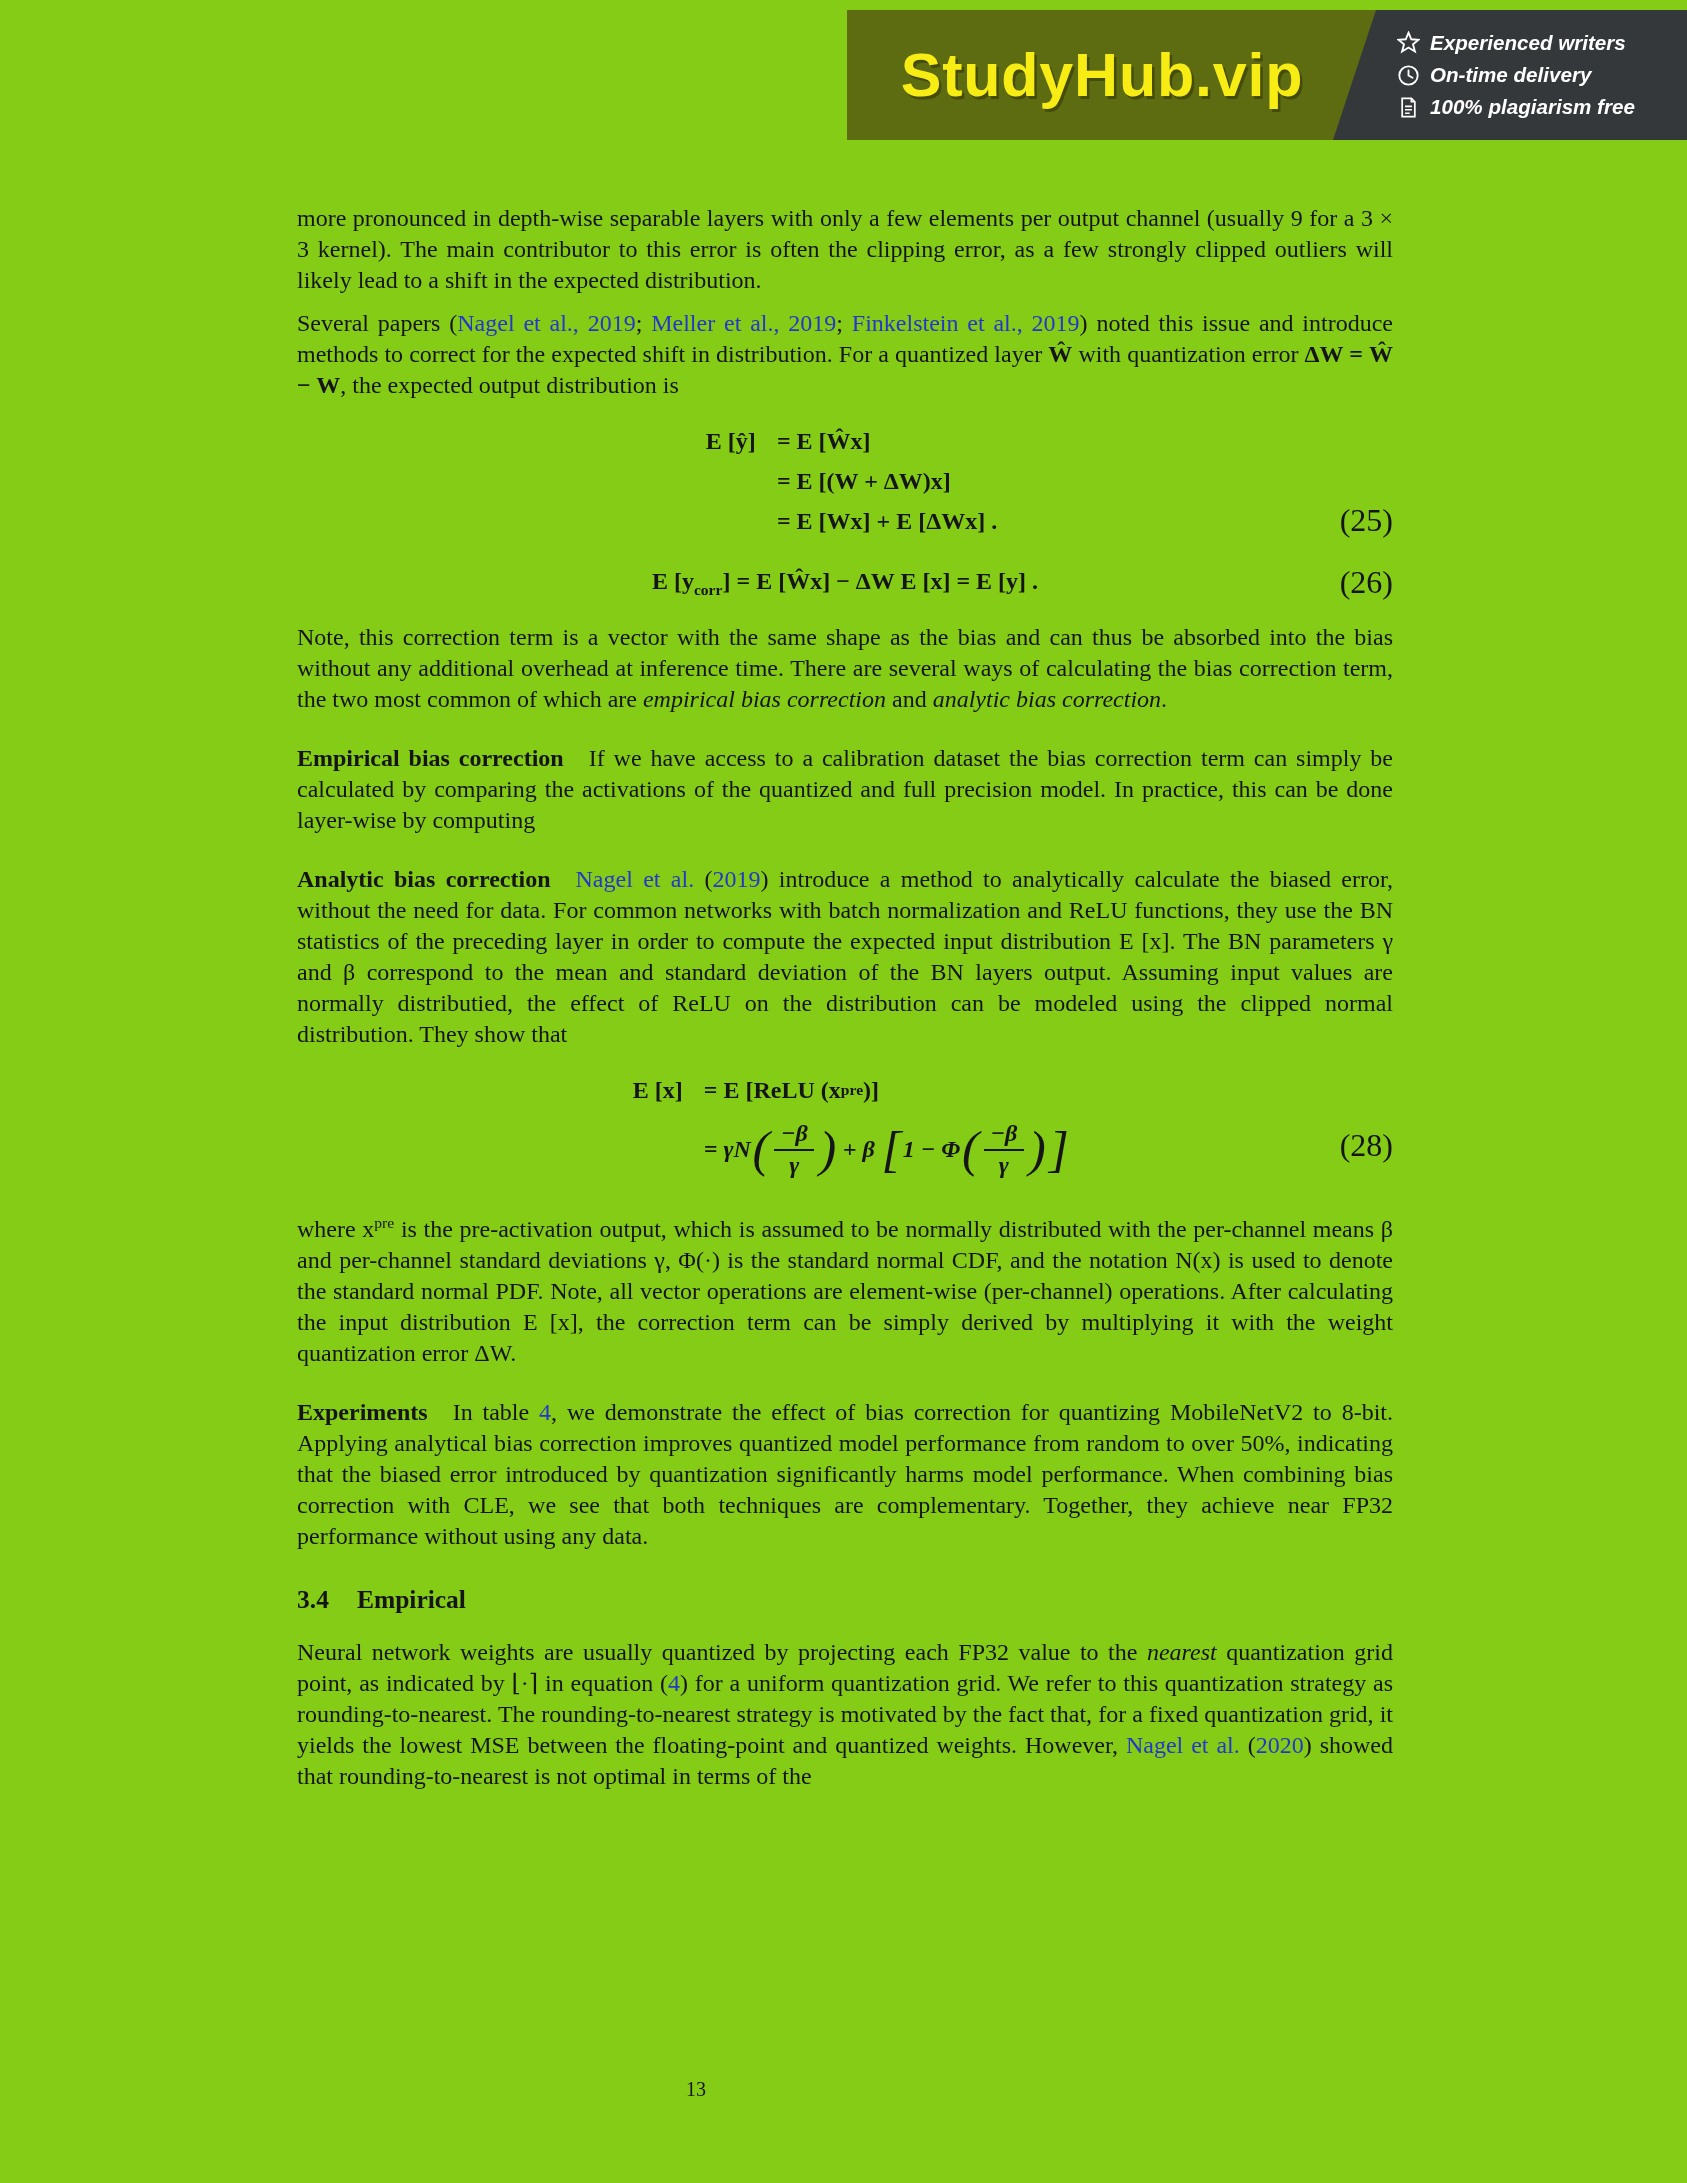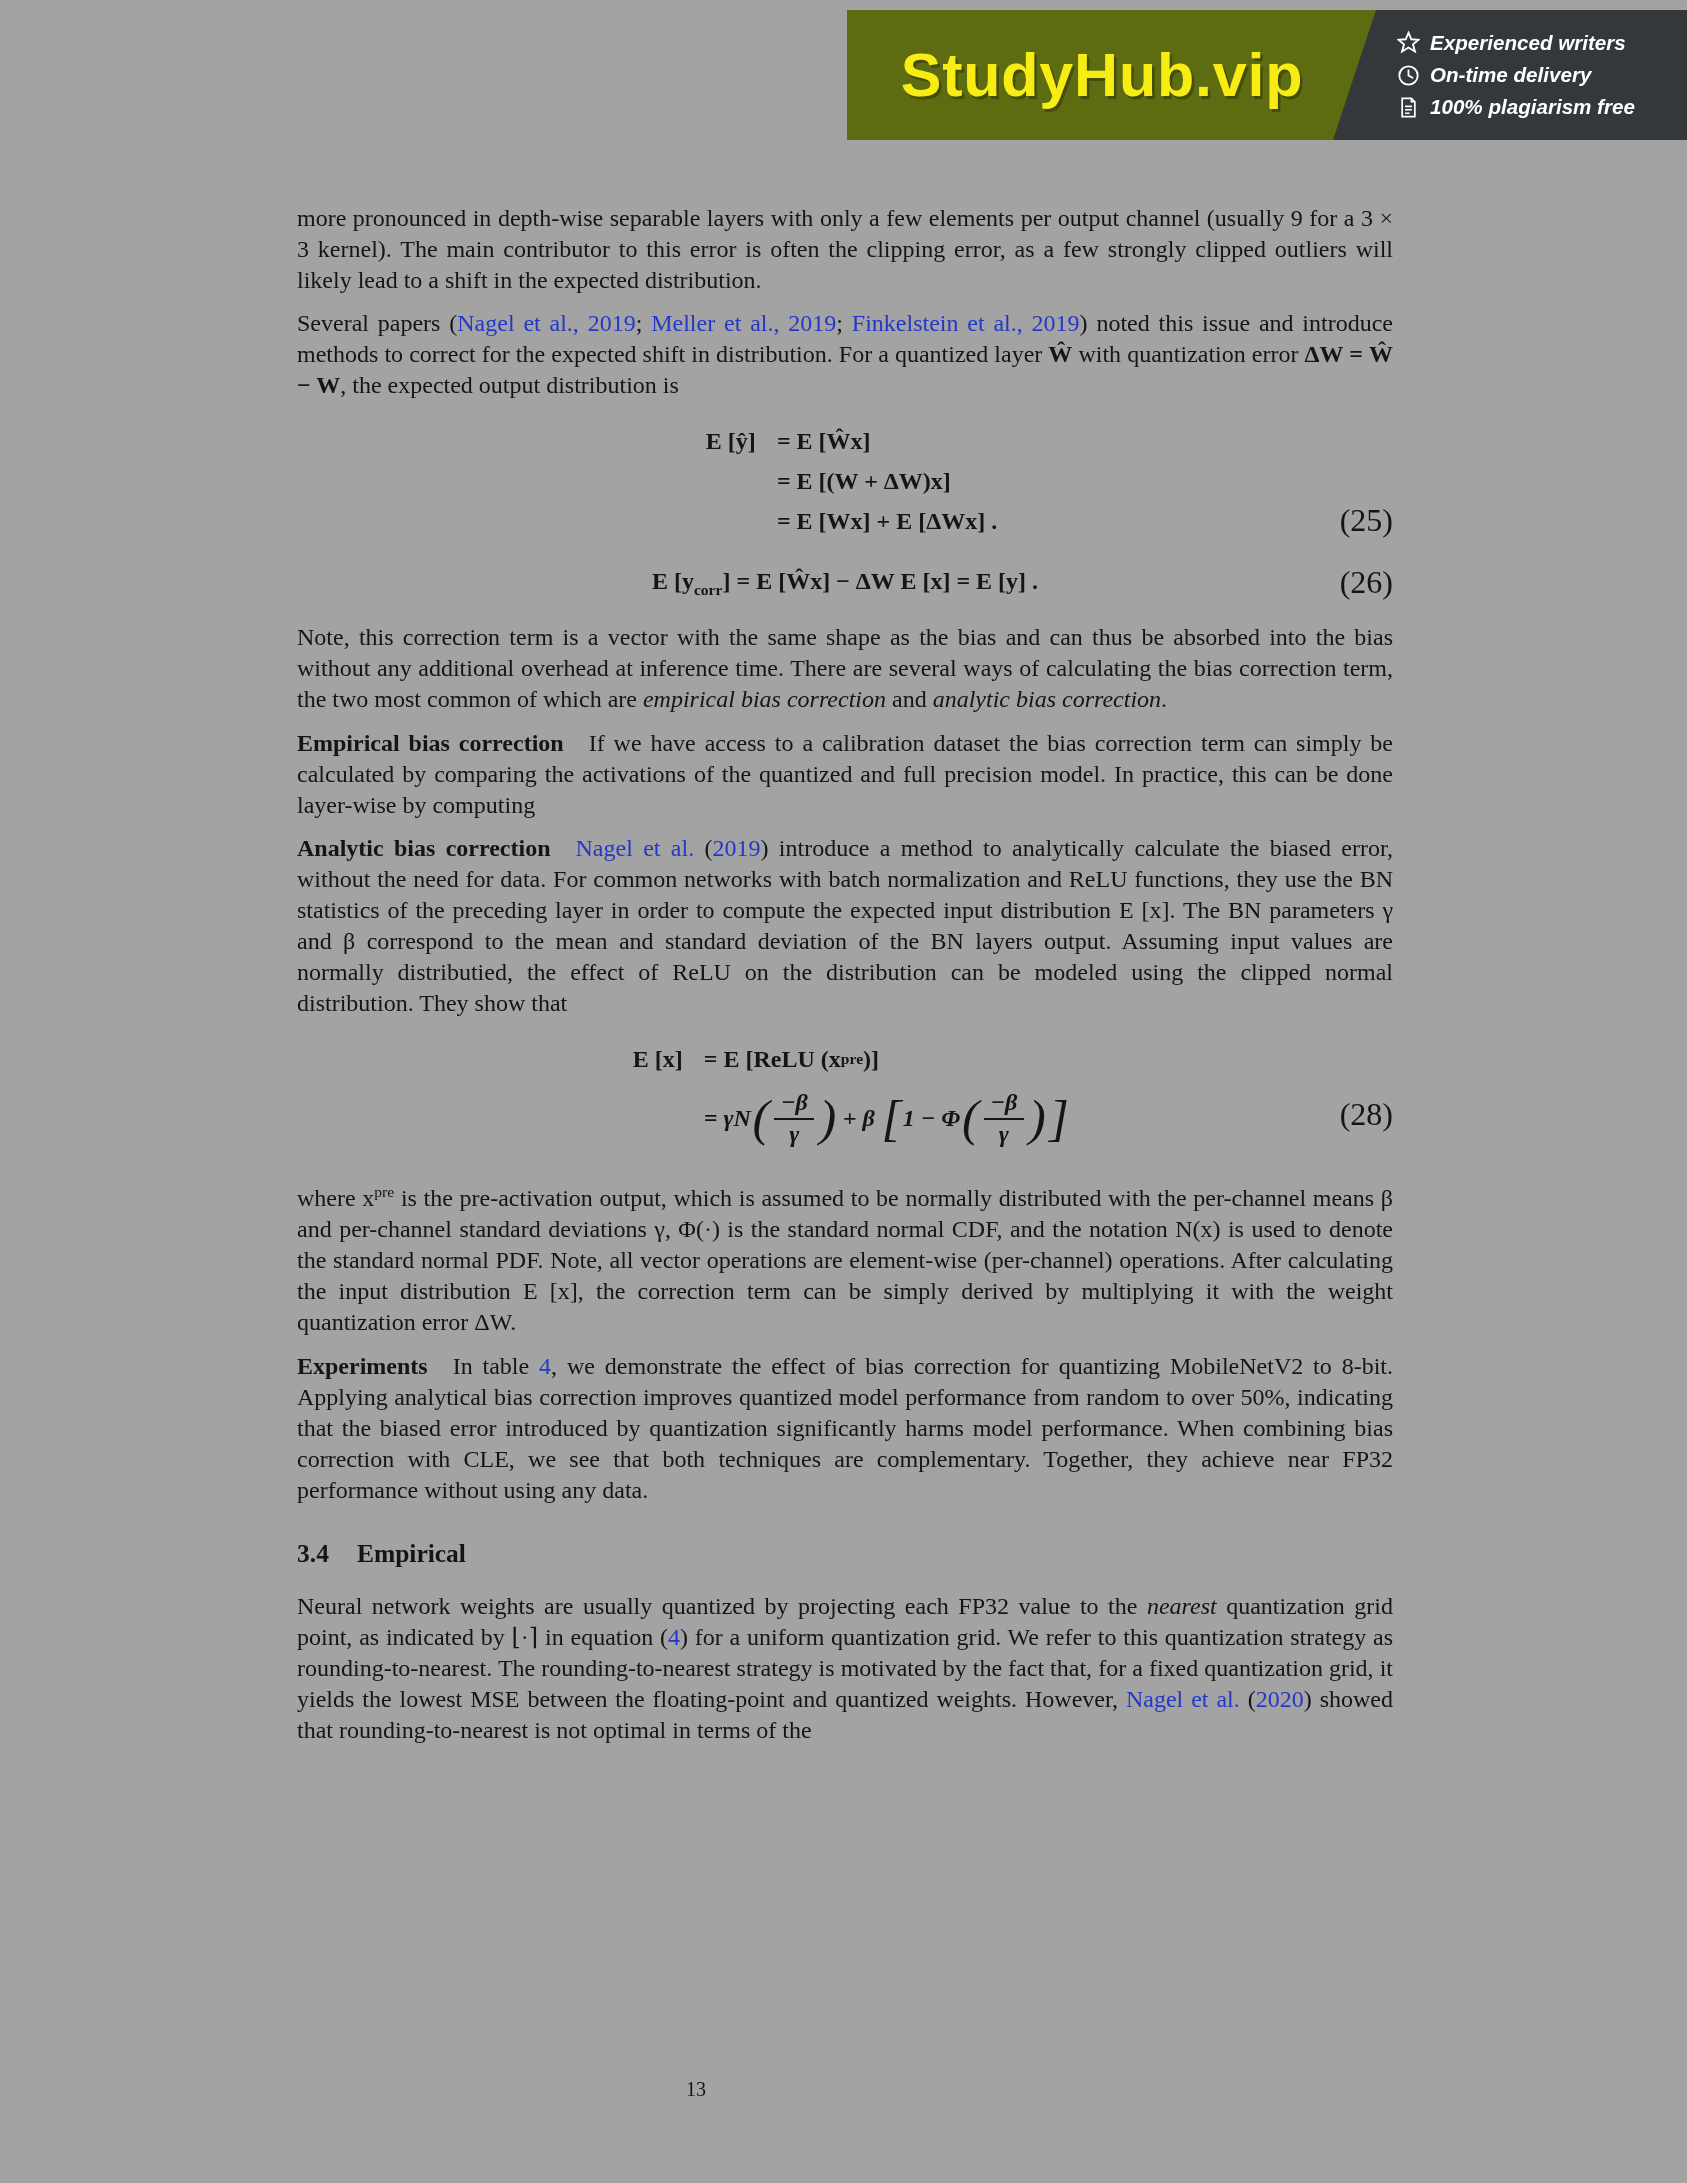--- a/index.html
+++ b/index.html
@@ -1,19 +1,19 @@
 <!DOCTYPE html>
 <html style="font-size:13px"><head>
 <meta charset="utf-8">
 <style>
   html,body { margin:0; padding:0; background:#ffffff; }
   .page {
     position:relative;
     width:1687px; height:2183px;
-    background:#a3a3a3;
+    background:#84cc16;
     overflow:hidden;
     font-family:"Liberation Serif","DejaVu Serif",serif;
     color:#151515;
   }
 
   
   .banner {
     position:absolute; top:10px; left:847px; right:0; height:130px;
     background:#5d6b11;
     cursor:pointer;
@@ -41,21 +41,21 @@
     font-family:"Liberation Sans","DejaVu Sans",sans-serif;
     font-size:20.6px; font-weight:bold; color:#ffffff; white-space:nowrap;
   }
 
   
   .content {
     position:absolute; left:297px; top:203px; width:1096px;
     font-size:24px; line-height:31px; text-align:justify;
   }
   p.para { margin:0 0 12.4px 0; }
-  p.headed { margin-top:12px; }
+  p.headed { margin-top:28px; }
   .runin { font-weight:bold; margin-right:25px; }
   a.cite { color:#2338c8; text-decoration:none; cursor:pointer; }
   i.emph { font-style:italic; }
   sup.s { font-size:0.65em; vertical-align:super; line-height:0; }
   sub.s { font-size:0.65em; vertical-align:sub; line-height:0; }
 
   
   .eq { position:relative; margin:20px 0 25px 0; text-align:center; }
   .eq-tag { position:absolute; right:0; font-weight:normal; font-size:32px; }
   .align-block { display:inline-block; text-align:left; vertical-align:middle; }

